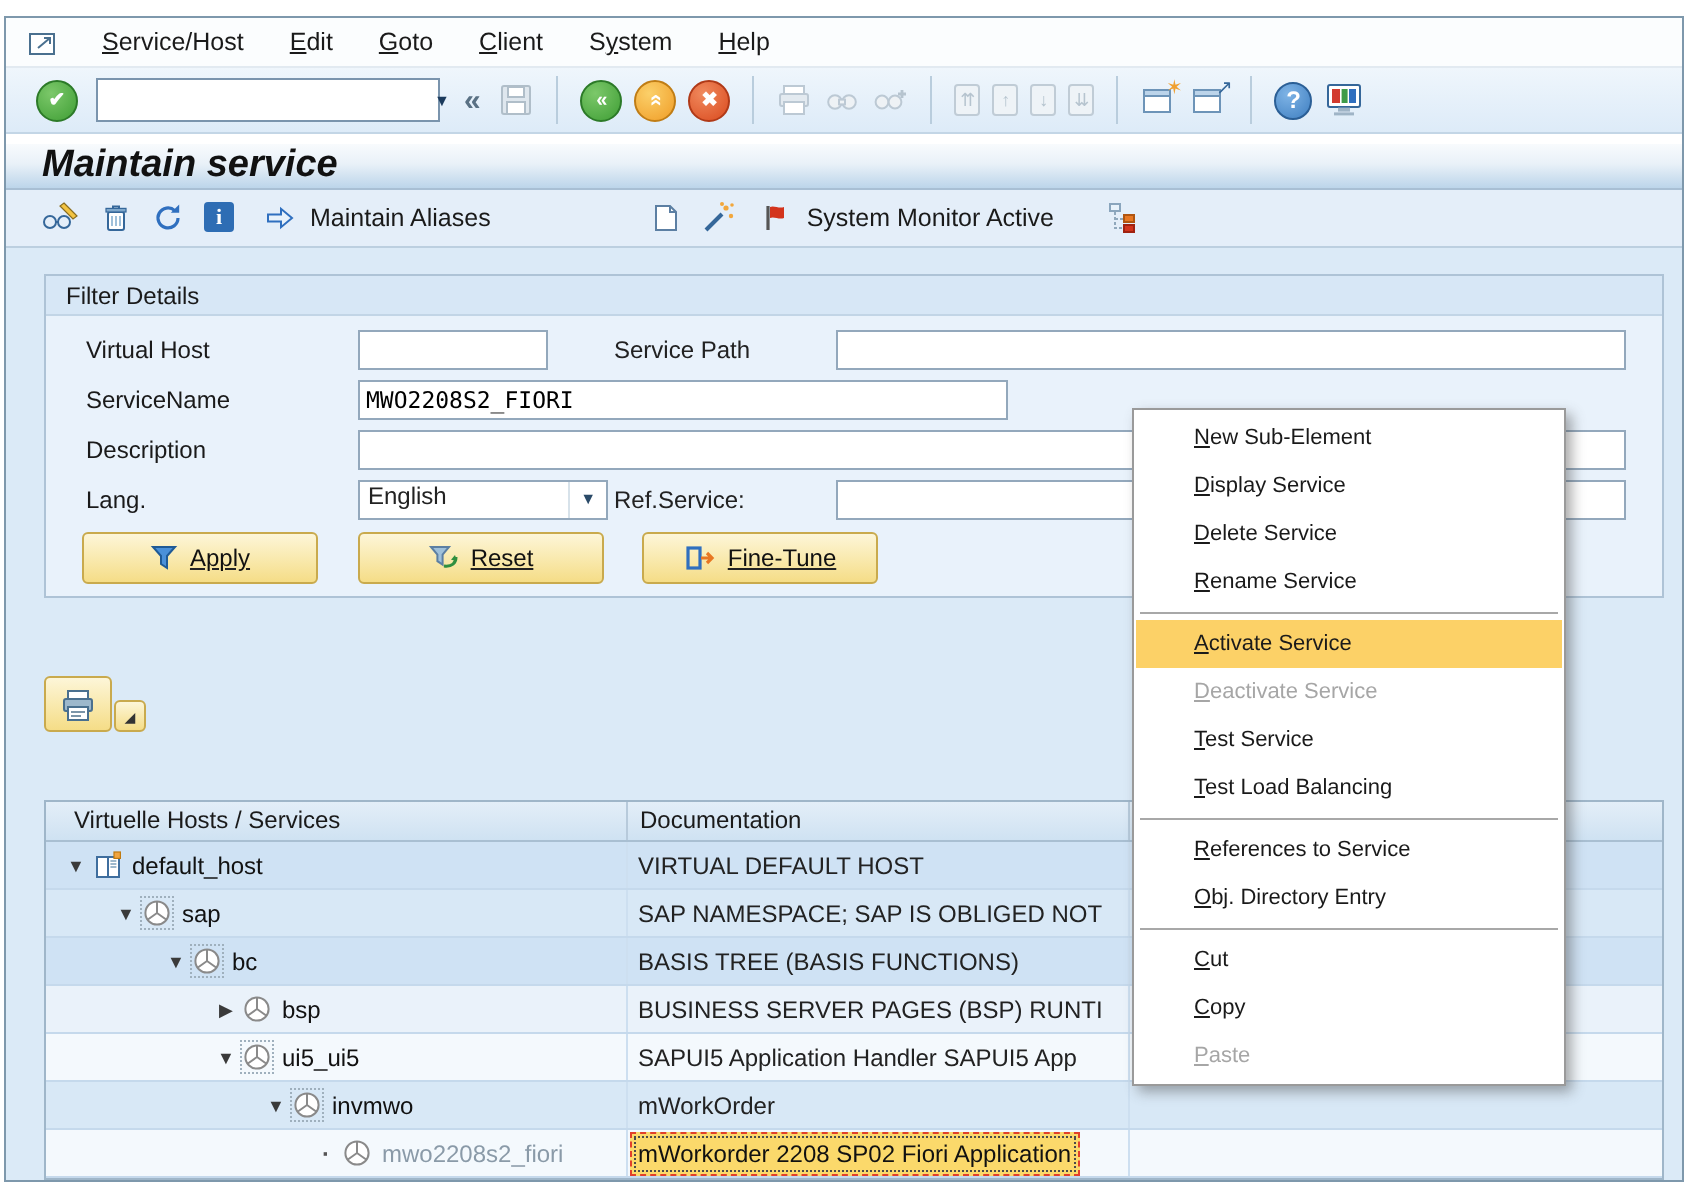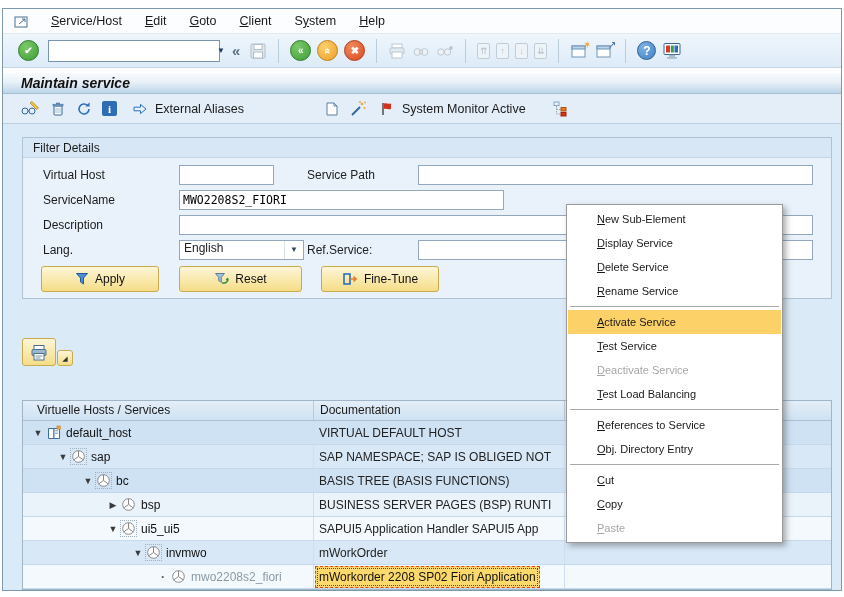--- a/index.html
+++ b/index.html
@@ -29,21 +29,21 @@
   .collapse-gl { color:#5a7184; font-size:15px; font-weight:bold; margin:0 6px; }
   .tb-ic { margin:0 3px; display:flex; align-items:center; }
   .pg { width:13px; height:16px; border:1px solid #c0ccd6; background:#eef3f7; border-radius:2px; display:flex; align-items:center; justify-content:center; color:#b6c4cf; font-size:9px; margin:0 3px; }
   .winic { position:relative; width:19px; height:18px; margin:0 3px; }
   .winic .ovl { position:absolute; right:-2px; top:-3px; font-size:10px; }
   .helpc { width:19px; height:19px; border-radius:50%; background:radial-gradient(circle at 35% 30%, #7fb4e6, #3f7fc1); border:1px solid #2b5f96; color:#fff; font-weight:bold; font-size:12px; display:flex; align-items:center; justify-content:center; margin:0 3px; }
 
   
   .spacer { height:6px; background:#fff; }
   .titlebar { height:29px; background:linear-gradient(#f8fbfd, #e9f1f8 45%, #bcd5ea); border-bottom:1px solid #a8bfd4; display:flex; align-items:center; padding-left:18px; }
-  .titlebar .t { font-size:14px; font-weight:bold; font-style:italic; color:#111; }
+  .titlebar .t { font-size:19px; font-weight:bold; font-style:italic; color:#111; }
 
   
   .apptb { height:40px; background:#e4eef9; border-bottom:1px solid #bccfe0; display:flex; align-items:center; padding-left:12px; color:#1a1a1a; }
   .apptb .txtbtn { padding:3px 6px; font-size:12.5px; }
   .apptb .ic { margin:0 5px; display:flex; align-items:center; }
   .apptb .lbl { margin:0 4px 0 2px; font-size:12.5px; }
   .apptb .gap { width:70px; }
 
   
   .client { flex:1; background:#dbeaf7; padding:13px 9px 0 19px; display:flex; flex-direction:column;gap:29px; }
@@ -53,21 +53,21 @@
   .group-head { height:20px; background:#d7e7f6; border-bottom:1px solid #c2d5e6; display:flex; align-items:center; padding-left:10px; font-size:12px; color:#1a1a1a; }
   .frow { display:flex; align-items:center; height:25px; padding-left:20px; }
   .flabel { width:136px; color:#1a1a1a; }
   .flabel2 { width:111px; }
   .ml33 { margin-left:33px; } .ml3 { margin-left:3px; }
   .inp { height:20px; background:#fff; border:1px solid #93a8bc; font-size:12px; padding:0 3px; font-family:"Liberation Sans",sans-serif; }
   .inp.mono { font-family:"DejaVu Sans Mono", monospace; font-size:11.5px; }
   .ddl { height:20px; background:#fff; border:1px solid #93a8bc; display:flex; align-items:flex-start; width:125px; }
   .ddl .v { flex:1; padding-left:4px; }
   .ddl .a { color:#2a4a68; font-size:8px; padding:0 5px; border-left:1px solid #d7e2ea; height:100%; display:flex; align-items:center; }
-  .btnrow { display:flex; align-items:center; height:34px; padding-left:18px; }
+  .btnrow { display:flex; align-items:center; height:34px; padding-left:18px;text-decoration:underline; }
   .ybtn { height:26px; border:1px solid #c9aa4d; border-radius:3px; background:linear-gradient(#fdf6d8,#f5dd87); display:flex; align-items:center; justify-content:center; gap:6px; font-size:12px; color:#111; cursor:default; }
 
   
   .printrow { margin-top:8px; display:flex; align-items:flex-end; height:30px; }
   .pbtn { width:34px; height:28px; }
   .pbtn-sub { width:16px; height:16px; margin-left:1px; font-size:7px; color:#333; display:flex; align-items:flex-end; justify-content:center; padding-bottom:2px; }
 
   
   .grid { margin-top:5px; flex:1; display:flex; flex-direction:column; border:1px solid #9fb6c9; background:#fff; overflow:hidden; }
   .ghead { display:flex; height:20px; background:linear-gradient(#e3eef8,#cfe2f2); border-bottom:1px solid #a9bfd2; font-size:12px; color:#1a1a1a; }
@@ -244,21 +244,21 @@
           </svg>
       </span>
       <span class="ic">
         <span style="width:15px;height:15px;background:#2e6db4;border-radius:2px;color:#fff;font-weight:bold;font-size:11px;display:flex;align-items:center;justify-content:center;font-family:'Liberation Serif',serif;">i</span>
       </span>
       <span class="ic" style="margin-left:10px;">
         <svg width="16" height="16" viewBox="0 0 16 16">
             <path d="M2 6.2h6.5V3.4L14 8l-5.5 4.6V9.8H2z" fill="#e8f2fb" stroke="#2f6fbf"></path>
           </svg>
       </span>
-      <span class="lbl">External Aliases</span>
+      <span class="lbl">Maintain Aliases</span>
       <span class="gap"></span>
       <span class="ic">
         <svg width="16" height="16" viewBox="0 0 16 16">
             <path d="M4 2h7l3 3v9H4z" fill="#fff" stroke="#5c7fa3"></path>
             <path d="M11 2v3h3" fill="none" stroke="#5c7fa3"></path>
           </svg>
       </span>
       <span class="ic">
         <svg width="18" height="17" viewBox="0 0 18 17">
             <line x1="3" y1="15" x2="11" y2="7" stroke="#35679a" stroke-width="2"></line>
@@ -473,22 +473,22 @@
     </div>
   </div>
 
   <div class="ctxmenu" id="ctx-menu">
       <div class="cm-item"><u>N</u>ew Sub-Element</div>
       <div class="cm-item"><u>D</u>isplay Service</div>
       <div class="cm-item"><u>D</u>elete Service</div>
       <div class="cm-item"><u>R</u>ename Service</div>
       <div class="cm-sep"></div>
       <div class="cm-item highlighted"><u>A</u>ctivate Service</div>
+      <div class="cm-item disabled"><u>D</u>eactivate Service</div>
       <div class="cm-item"><u>T</u>est Service</div>
-      <div class="cm-item disabled"><u>D</u>eactivate Service</div>
       <div class="cm-item"><u>T</u>est Load Balancing</div>
       <div class="cm-sep"></div>
       <div class="cm-item"><u>R</u>eferences to Service</div>
       <div class="cm-item"><u>O</u>bj. Directory Entry</div>
       <div class="cm-sep"></div>
       <div class="cm-item"><u>C</u>ut</div>
       <div class="cm-item"><u>C</u>opy</div>
       <div class="cm-item disabled"><u>P</u>aste</div>
     </div>
 </div>

